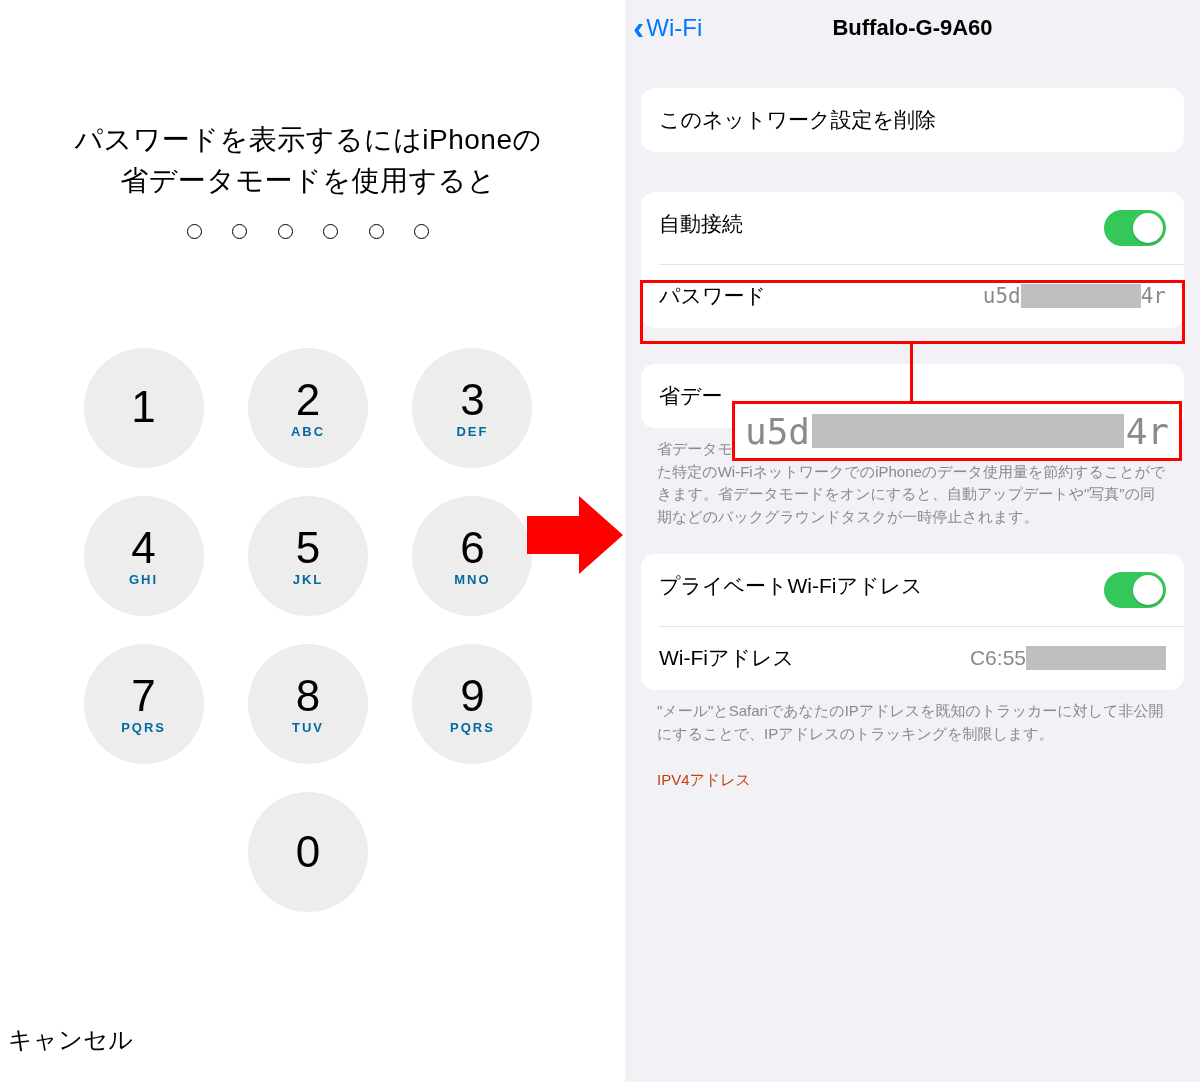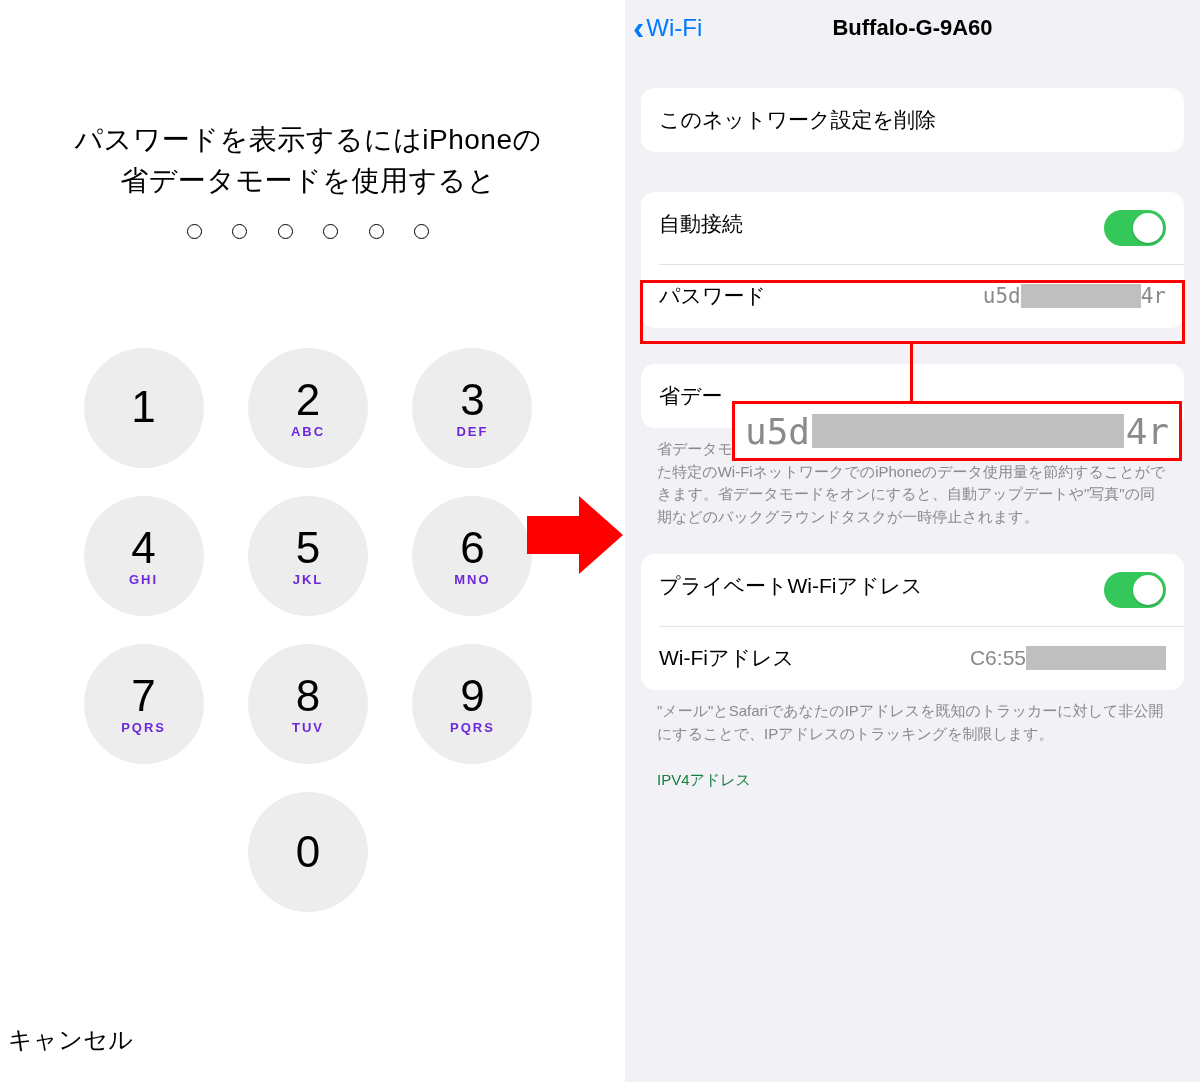--- a/index.html
+++ b/index.html
@@ -8,21 +8,21 @@
 
   
   .left { position:absolute; left:8px; top:0; width:600px; height:1082px; background:#fff; }
   .prompt { position:absolute; left:0; top:120px; width:600px; text-align:center; font-size:28px; line-height:1.45; font-weight:400; color:#000; letter-spacing:0.5px; }
   .dots { position:absolute; left:0; top:224px; width:600px; text-align:center; }
   .dot { display:inline-block; width:15px; height:15px; border:1.5px solid #000; border-radius:50%; margin:0 13px; }
   .pad { position:absolute; left:0; top:348px; width:600px; }
   .row { text-align:center; margin-bottom:28px; }
   .key { display:inline-flex; flex-direction:column; align-items:center; justify-content:center; width:120px; height:120px; border-radius:60px; background:#ededed; margin:0 20px; vertical-align:top; cursor:pointer; user-select:none; }
   .key .digit { font-size:44px; font-weight:400; color:#000; line-height:1; }
-  .key .letters { font-size:13px; font-weight:600; letter-spacing:2px; color:#6d28d9; margin-top:2px; }
+  .key .letters { font-size:13px; font-weight:600; letter-spacing:2px; color:#0369a1; margin-top:2px; }
   .cancel { position:absolute; left:0; bottom:26px; width:600px; text-align:left; font-size:24px; color:#000; letter-spacing:0.5px; }
 
   
   .arrow { position:absolute; left:527px; top:496px; width:96px; height:78px; }
 
   
   .right { position:absolute; left:625px; top:0; width:575px; height:1082px; background:#f2f2f6; }
   .nav { height:60px; background:#f2f2f6; position:relative; }
   .navback { position:absolute; left:8px; top:14px; color:#007aff; font-size:24px; display:flex; align-items:center; cursor:pointer; }
   .navback .chev { font-size:34px; font-weight:600; margin-right:2px; line-height:0.8; }
@@ -167,21 +167,21 @@
         <span class="label">Wi-Fiアドレス</span>
         <span class="value">
           <span>C6:55</span>
             <span class="mask" style="width:140px"></span>
         </span>
       </div>
     </div>
 
     <div class="footer">"メール"とSafariであなたのIPアドレスを既知のトラッカーに対して非公開にすることで、IPアドレスのトラッキングを制限します。</div>
 
-    <div class="footer" style="margin-top:24px;font-size:15px;color:#15803d;">IPV4アドレス</div>
+    <div class="footer" style="margin-top:24px;font-size:15px;color:#c2410c;">IPV4アドレス</div>
 
   </div>
 
   <div class="hlbox" style="left:640px; top:280px; width:545px; height:64px;"></div>
   <div class="connector" style="left:910px; top:344px; height:58px;"></div>
   <div class="zoomed" style="left:732px; top:401px; width:450px; height:60px; padding:0 10px;">
     <span class="pre">u5d</span>
     <span class="mid"></span>
     <span class="suf">4r</span>
   </div>

